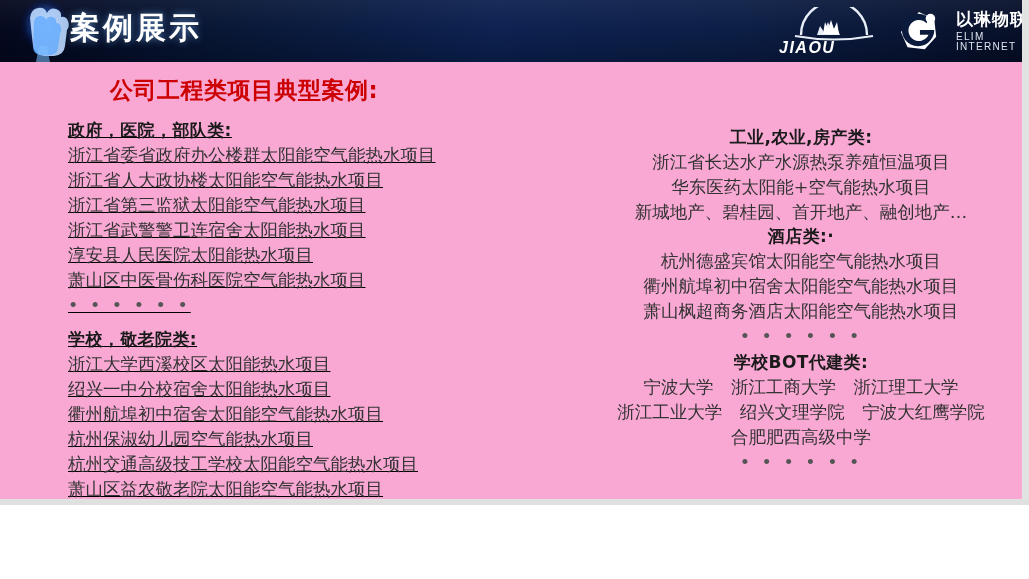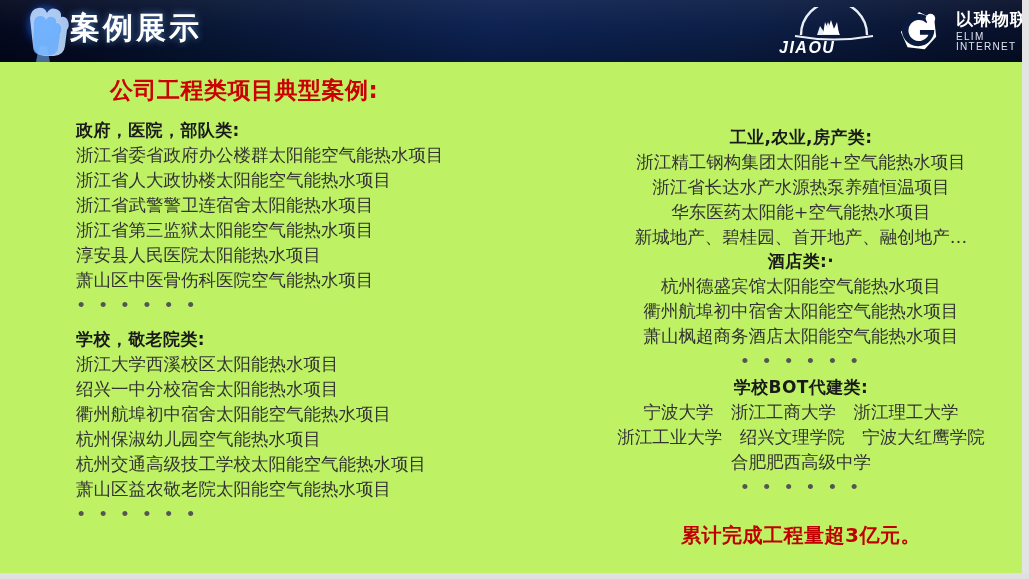--- a/index.html
+++ b/index.html
@@ -3,22 +3,22 @@
 <meta charset="utf-8">
 <style>
   html, body {
     margin: 0;
     padding: 0;
     background: #ffffff;
   }
   .slide {
     position: relative;
     width: 1029px;
-    height: 579px;
-    background: #bef264;
+    height: 505px;
+    background: #f9a8d4;
     overflow: hidden;
     font-family: "Liberation Sans", "DejaVu Sans", sans-serif;
   }
   
   .edge-right {
     position: absolute;
     top: 0;
     right: 0;
     width: 7px;
     height: 579px;
@@ -138,21 +138,21 @@
     font-size: 23px;
     font-weight: bold;
     color: #cc0000;
     letter-spacing: 0.5px;
     font-family: "DejaVu Sans", "Liberation Sans", sans-serif;
   }
   .col {
     position: absolute;
     top: 0;
   }
-  .col-left  { left: 76px;  width: 480px; }
+  .col-left  { left: 68px;  width: 480px; text-decoration: underline; }
   .col-right { left: 576px; width: 450px; }
 
   .group { margin-bottom: 0; }
   .group-title {
     font-size: 17px;
     font-weight: bold;
     color: #1a1a1a;
     letter-spacing: 0.4px;
     margin-bottom: 1px;
     font-family: "DejaVu Sans", "Liberation Sans", sans-serif;
@@ -227,43 +227,42 @@
 
   <div class="body-area">
 
     <div class="lead">公司工程类项目典型案例:</div>
 
     <div class="col col-left" style="top:57px;">
       <div class="group">
         <div class="group-title">政府，医院，部队类:</div>
         <div class="item">浙江省委省政府办公楼群太阳能空气能热水项目</div>
         <div class="item">浙江省人大政协楼太阳能空气能热水项目</div>
+        <div class="item">浙江省第三监狱太阳能空气能热水项目</div>
         <div class="item">浙江省武警警卫连宿舍太阳能热水项目</div>
-        <div class="item">浙江省第三监狱太阳能空气能热水项目</div>
         <div class="item">淳安县人民医院太阳能热水项目</div>
         <div class="item">萧山区中医骨伤科医院空气能热水项目</div>
         <div class="dots">• • • • • •</div>
       </div>
 
       <div class="group" style="margin-top:10px;">
         <div class="group-title">学校，敬老院类:</div>
         <div class="item">浙江大学西溪校区太阳能热水项目</div>
         <div class="item">绍兴一中分校宿舍太阳能热水项目</div>
         <div class="item">衢州航埠初中宿舍太阳能空气能热水项目</div>
         <div class="item">杭州保淑幼儿园空气能热水项目</div>
         <div class="item">杭州交通高级技工学校太阳能空气能热水项目</div>
         <div class="item">萧山区益农敬老院太阳能空气能热水项目</div>
         <div class="dots">• • • • • •</div>
       </div>
     </div>
 
     <div class="col col-right" style="top:64px;text-align:center;">
       <div class="group">
         <div class="group-title">工业,农业,房产类:</div>
-        <div class="item">浙江精工钢构集团太阳能+空气能热水项目</div>
         <div class="item">浙江省长达水产水源热泵养殖恒温项目</div>
         <div class="item">华东医药太阳能+空气能热水项目</div>
         <div class="item">新城地产、碧桂园、首开地产、融创地产…</div>
       </div>
 
       <div class="group" style="">
         <div class="group-title">酒店类:·</div>
         <div class="item">杭州德盛宾馆太阳能空气能热水项目</div>
         <div class="item">衢州航埠初中宿舍太阳能空气能热水项目</div>
         <div class="item">萧山枫超商务酒店太阳能空气能热水项目</div>

